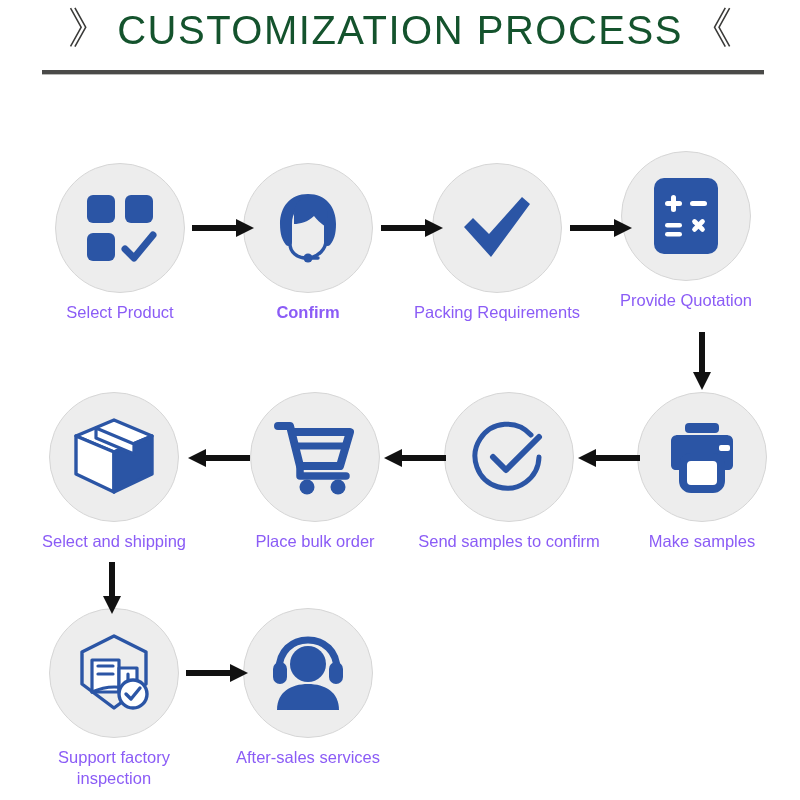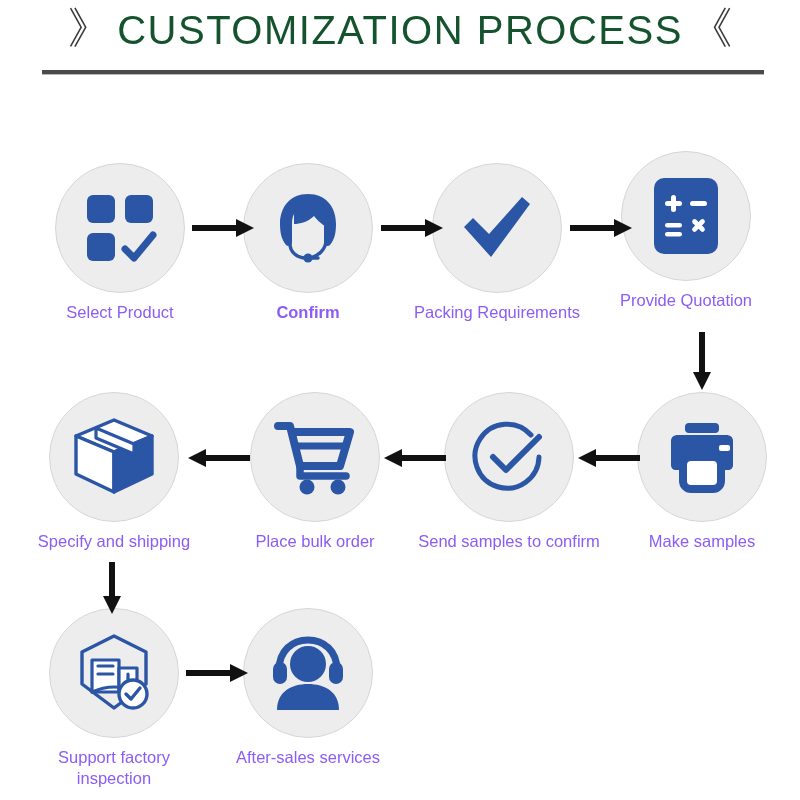--- a/index.html
+++ b/index.html
@@ -171,21 +171,21 @@
   <div class="node" style="left:14px;  top:392px;">
     <div class="circle">
 
       <svg width="84" height="82" viewBox="0 0 84 82">
         <path d="M42 4 L80 20 L42 36 L4 20 Z" fill="#ffffff" stroke="#2b55a5" stroke-width="3.4" stroke-linejoin="round"></path>
         <path d="M4 20 L4 58 L42 76 L42 36 Z" fill="#ffffff" stroke="#2b55a5" stroke-width="3.4" stroke-linejoin="round"></path>
         <path d="M80 20 L80 58 L42 76 L42 36 Z" fill="#2b55a5" stroke="#2b55a5" stroke-width="3.4" stroke-linejoin="round"></path>
         <path d="M24 12 L62 28 L62 38 L24 22 Z" fill="#ffffff" stroke="#2b55a5" stroke-width="3.2" stroke-linejoin="round"></path>
       </svg>
     </div>
-    <div class="node-label">Specify and shipping</div>
+    <div class="node-label">Select and shipping</div>
   </div>
 
   <div class="node" style="left:215px; top:392px;">
     <div class="circle">
 
       <svg width="82" height="78" viewBox="0 0 82 78">
         <path d="M4 8 L16 8 L26 48 L66 48 L76 14 L20 14" fill="none" stroke="#2b55a5" stroke-width="8" stroke-linecap="round" stroke-linejoin="round"></path>
         <path d="M22 28 L72 28" stroke="#2b55a5" stroke-width="7" stroke-linecap="round"></path>
         <path d="M26 48 L26 58 L72 58" fill="none" stroke="#2b55a5" stroke-width="7.5" stroke-linecap="round" stroke-linejoin="round"></path>
         <circle cx="33" cy="69" r="7.5" fill="#2b55a5"></circle>

